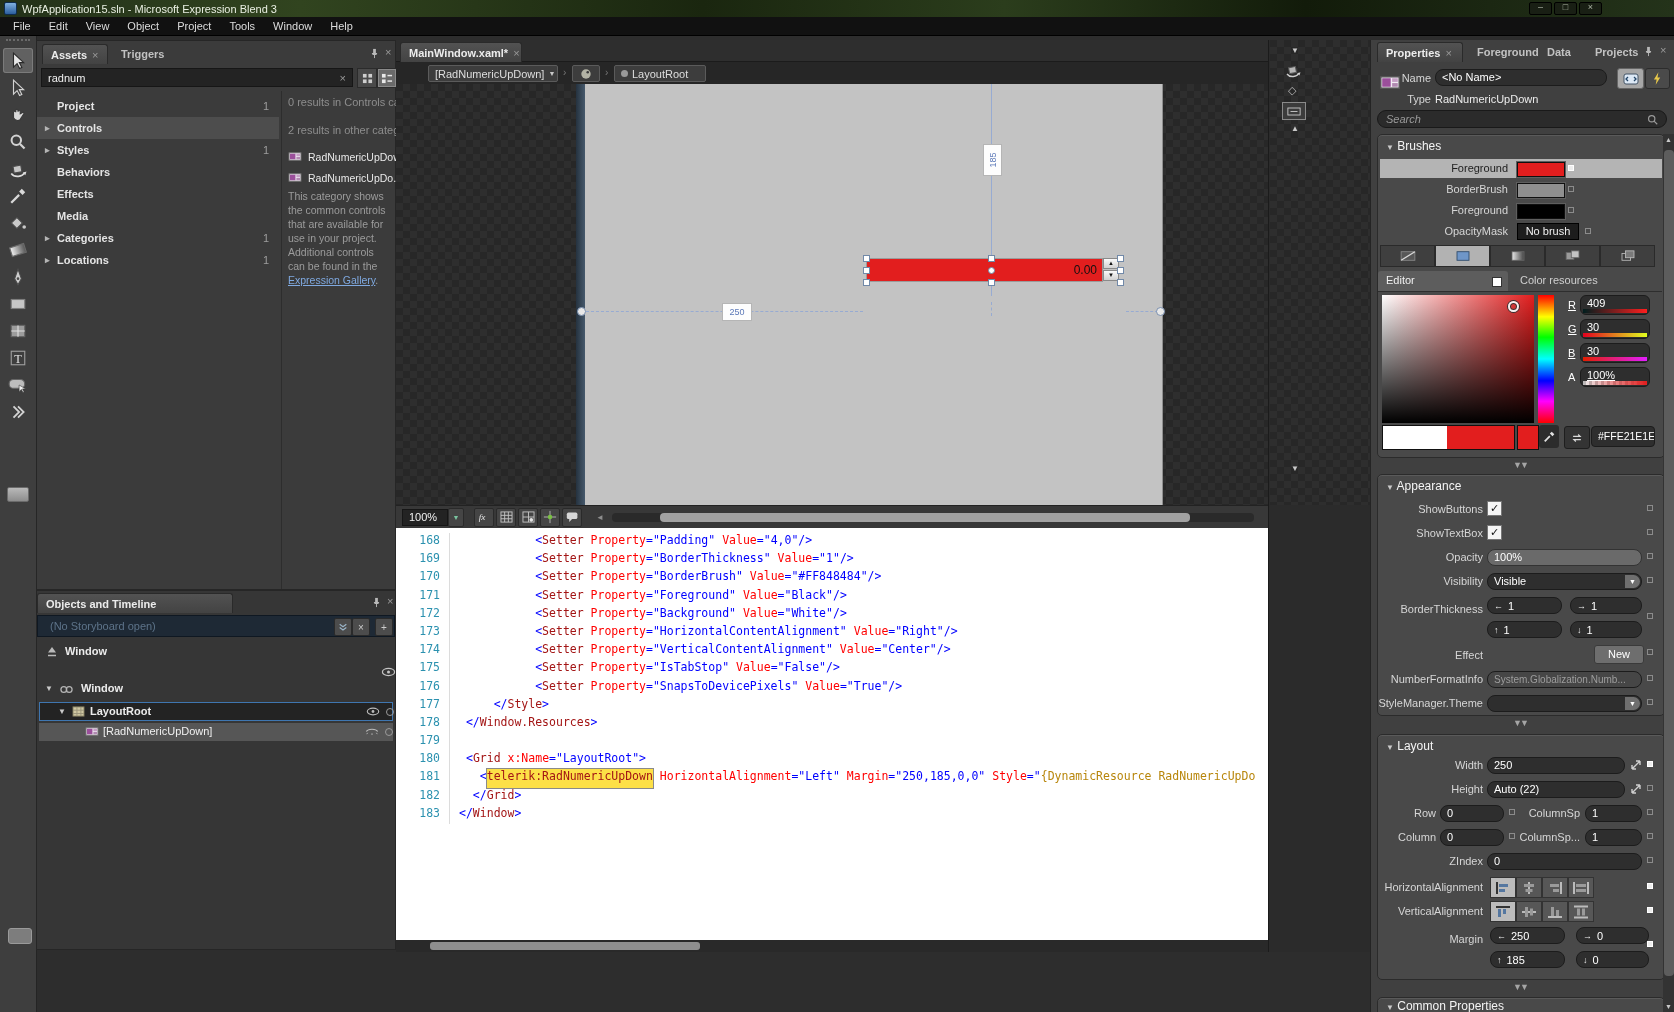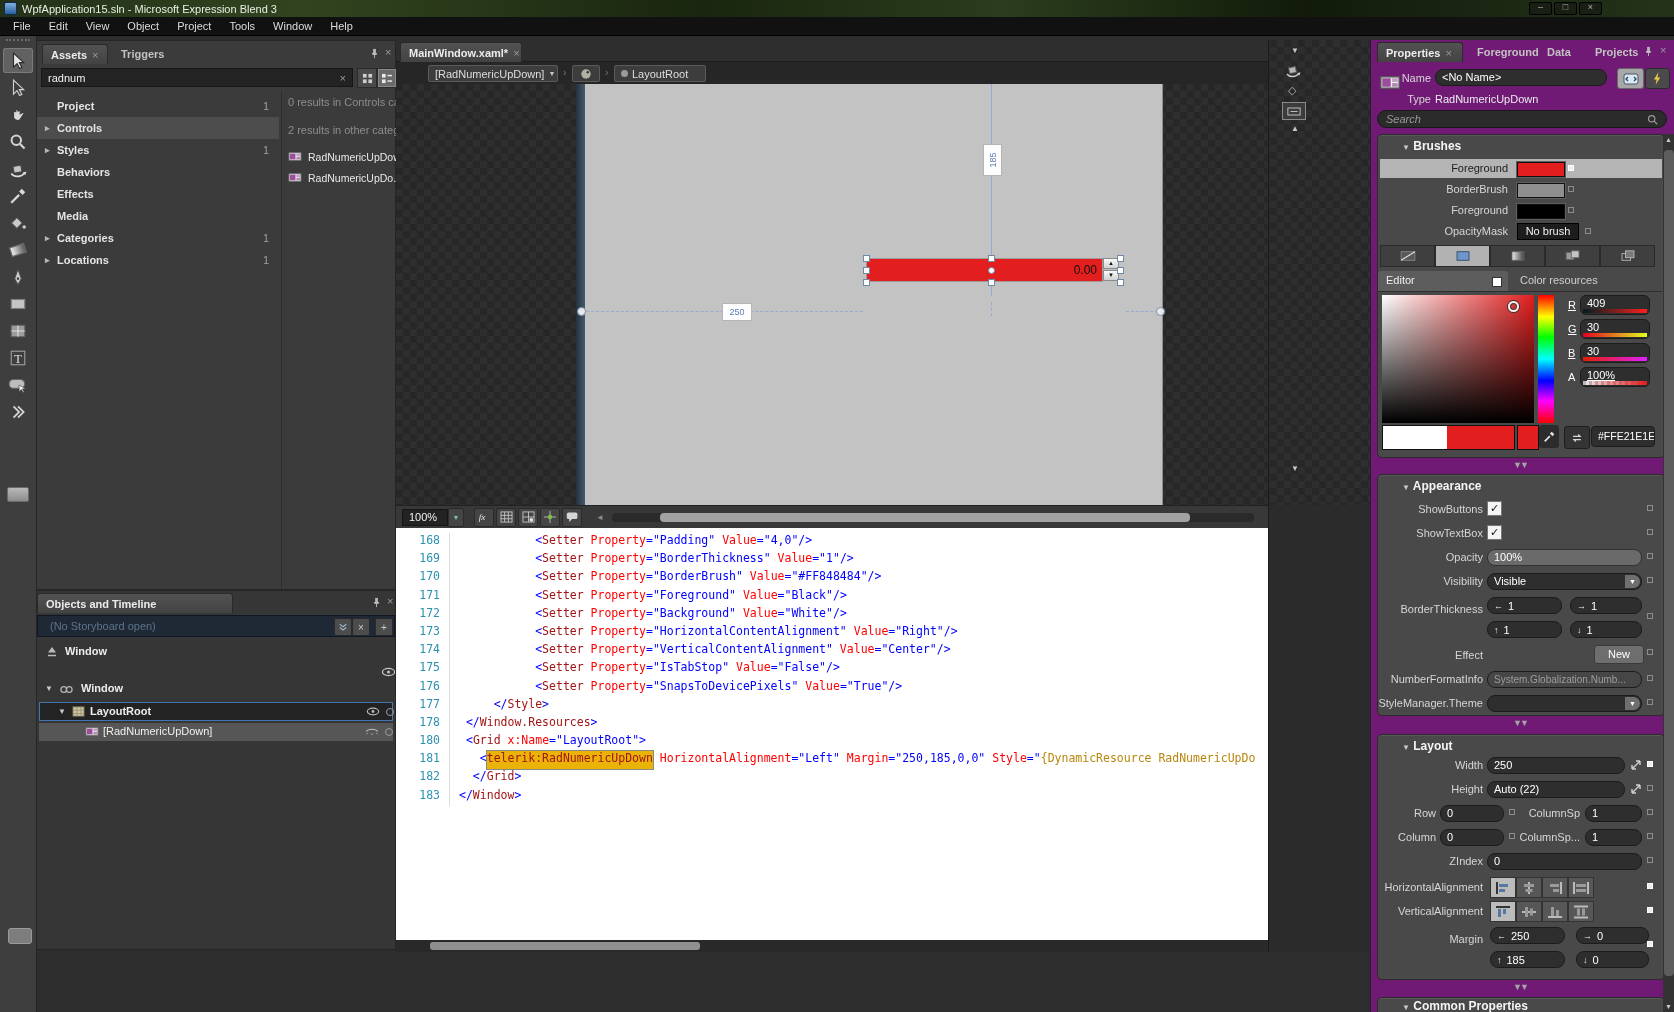--- a/index.html
+++ b/index.html
@@ -55,30 +55,30 @@
     display:flex;align-items:center;justify-content:center}
   .spin{width:16px;height:11px;background:linear-gradient(#fafafa,#d2d2d2);border:1px solid #8a8a8a;box-sizing:border-box;
     font-size:6px;line-height:9px;text-align:center;color:#111}
   .zbtn{width:18px;height:17px;background:#454545;border:1px solid #2a2a2a;border-radius:2px;display:flex;align-items:center;justify-content:center;margin-right:2px}
   
   #code{position:absolute;left:0;top:488px;width:872px;height:412px;background:#fff;overflow:hidden}
   .code-line{height:18.2px;display:flex;white-space:pre;font-family:"DejaVu Sans Mono","Liberation Mono",monospace;font-size:11.5px;color:#000}
   .lnum{width:44px;flex:none;text-align:right;padding-right:9px;color:#2b91af;border-right:1px solid #dcdcdc;margin-right:9px}
   .tk-w{color:#000}.tk-d{color:#00f}.tk-v{color:#00f}.tk-e{color:#a31515}.tk-a{color:#f00}
   .tk-m{color:#b8860b}
-  .tk-h{color:#a31515;background:#eab308;outline:1px solid #8a8a8a}
+  .tk-h{color:#a31515;background:#fde047;outline:1px solid #8a8a8a}
   
-  #props{position:absolute;left:1370px;top:40px;width:304px;height:972px;background:#701a75;border-left:1px solid #242424;box-sizing:border-box}
+  #props{position:absolute;left:1370px;top:40px;width:304px;height:972px;background:#404040;border-left:1px solid #242424;box-sizing:border-box}
   .plabel{position:absolute;text-align:right;color:#d6d6d6;white-space:nowrap;overflow:hidden}
   .pfield{position:absolute;background:#2e2e2e;border:1px solid #1c1c1c;border-radius:8px;color:#fff;
     padding:1px 6px;box-sizing:border-box;overflow:hidden;white-space:nowrap;line-height:13px}
   .marker{position:absolute;width:6px;height:6px;border:1px solid #8b8b8b;box-sizing:border-box}
   .marker.set{background:#ededed;border-color:#fff}
   .secbox{position:absolute;background:#494949;border:1px solid #2b2b2b;border-radius:5px;box-shadow:inset 0 1px 0 #5a5a5a}
-  .sechdr{position:absolute;left:24px;top:4px;font-weight:bold;font-size:12px;color:#f4f4f4}
+  .sechdr{position:absolute;left:8px;top:4px;font-weight:normal;font-size:12px;color:#f4f4f4}
   .tri{color:#c9c9c9;font-size:8px}
   .chevband{position:absolute;height:13px;text-align:center;color:#a5a5a5;font-size:9px;letter-spacing:-2px}
   .brush-row{position:absolute;left:2px;width:282px;height:19px;color:#d6d6d6}
   .brush-row.sel{background:#b4b4b4;color:#1d1d1d}
   .brush-label{position:absolute;left:0;top:3px;width:128px;text-align:right}
   .swatch{position:absolute;left:137px;top:3px;width:46px;height:13px;border:1px solid #101010;box-shadow:0 0 0 1px #5e5e5e}
   .bbtn{width:53px;height:20px;background:#3f3f3f;border:1px solid #2a2a2a;display:flex;align-items:center;justify-content:center}
   .bbtn.sel{background:#b2b2b2}
   .alnbtn{width:24px;height:19px;background:#575757;border:1px solid #333;display:flex;align-items:center;justify-content:center}
   .alnbtn.sel{background:#bcbcbc}
@@ -306,20 +306,23 @@
               <svg width="14" height="11" viewBox="0 0 14 12">
                 <rect x="0.5" y="2" width="13" height="8" fill="#f2ecf4" stroke="#777"></rect>
                 <rect x="1.5" y="3" width="6" height="6" fill="#9b4f9b"></rect>
                 <rect x="8.5" y="3" width="4" height="2.6" fill="#c59fc5"></rect>
                 <rect x="8.5" y="6.4" width="4" height="2.6" fill="#b089b0"></rect>
               </svg>
             </span>
             <span>RadNumericUpDo...</span>
           </div>
         </div>
+      <div class="abs" style="left:6px;top:98px;width:104px;color:#9c9c9c;font-size:10.5px;line-height:14px">
+        <span>This category shows the common controls that are available for use in your project. Additional controls can be found in the </span><span style="color:#7fa9e0;text-decoration:underline">Expression Gallery</span><span>.</span>
+      </div>
     </div>
   </div>
 
   <div id="objects">
     <div class="ptab" style="left:0px;top:2px;width:196px;height:20px">
       <span>Objects and Timeline</span>
     </div>
     <span class="abs" style="left:334px;top:6px">
         <svg width="11" height="11" viewBox="0 0 12 12">
           <rect x="4.5" y="1" width="3" height="4.5" fill="#b9b9b9"></rect>
@@ -527,20 +530,22 @@
           <div class="code-line">
      <span class="lnum">174</span><span class="tk-w">           </span><span class="tk-d">&lt;</span><span class="tk-e">Setter</span><span class="tk-w"> </span><span class="tk-a">Property</span><span class="tk-v">="VerticalContentAlignment"</span><span class="tk-w"> </span><span class="tk-a">Value</span><span class="tk-v">="Center"</span><span class="tk-d">/&gt;</span></div>
           <div class="code-line">
      <span class="lnum">175</span><span class="tk-w">           </span><span class="tk-d">&lt;</span><span class="tk-e">Setter</span><span class="tk-w"> </span><span class="tk-a">Property</span><span class="tk-v">="IsTabStop"</span><span class="tk-w"> </span><span class="tk-a">Value</span><span class="tk-v">="False"</span><span class="tk-d">/&gt;</span></div>
           <div class="code-line">
      <span class="lnum">176</span><span class="tk-w">           </span><span class="tk-d">&lt;</span><span class="tk-e">Setter</span><span class="tk-w"> </span><span class="tk-a">Property</span><span class="tk-v">="SnapsToDevicePixels"</span><span class="tk-w"> </span><span class="tk-a">Value</span><span class="tk-v">="True"</span><span class="tk-d">/&gt;</span></div>
           <div class="code-line">
      <span class="lnum">177</span><span class="tk-w">     </span><span class="tk-d">&lt;/</span><span class="tk-e">Style</span><span class="tk-d">&gt;</span></div>
           <div class="code-line">
      <span class="lnum">178</span><span class="tk-w"> </span><span class="tk-d">&lt;/</span><span class="tk-e">Window.Resources</span><span class="tk-d">&gt;</span></div>
+          <div class="code-line">
+     <span class="lnum">179</span></div>
           <div class="code-line">
      <span class="lnum">180</span><span class="tk-w"> </span><span class="tk-d">&lt;</span><span class="tk-e">Grid</span><span class="tk-w"> </span><span class="tk-a">x:Name</span><span class="tk-v">="LayoutRoot"</span><span class="tk-d">&gt;</span></div>
           <div class="code-line">
      <span class="lnum">181</span><span class="tk-w">   </span><span class="tk-d">&lt;</span><span class="tk-h">telerik:RadNumericUpDown</span><span class="tk-w"> </span><span class="tk-a">HorizontalAlignment</span><span class="tk-v">="Left"</span><span class="tk-w"> </span><span class="tk-a">Margin</span><span class="tk-v">="250,185,0,0"</span><span class="tk-w"> </span><span class="tk-a">Style</span><span class="tk-v">="</span><span class="tk-m">{DynamicResource RadNumericUpDo</span></div>
           <div class="code-line">
      <span class="lnum">182</span><span class="tk-w">  </span><span class="tk-d">&lt;/</span><span class="tk-e">Grid</span><span class="tk-d">&gt;</span></div>
           <div class="code-line">
      <span class="lnum">183</span><span class="tk-d">&lt;/</span><span class="tk-e">Window</span><span class="tk-d">&gt;</span></div>
         </div>
     </div>

